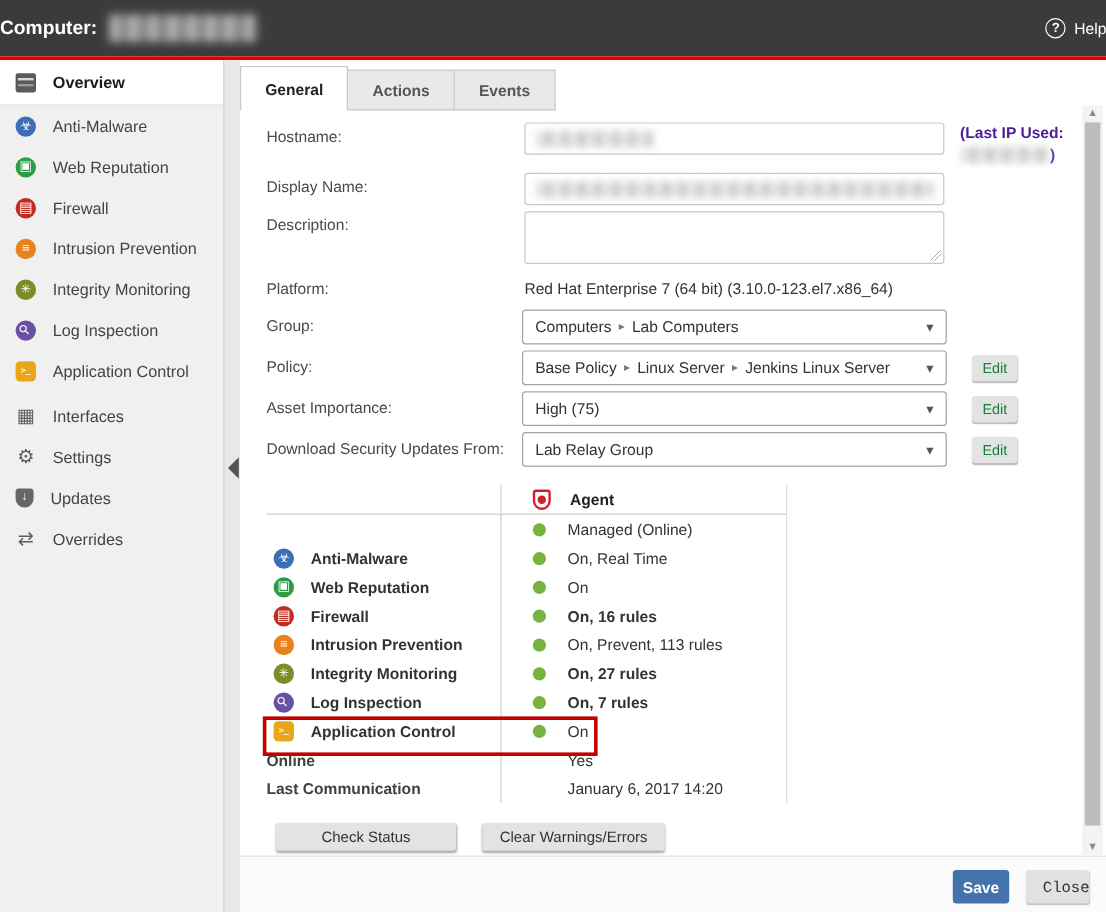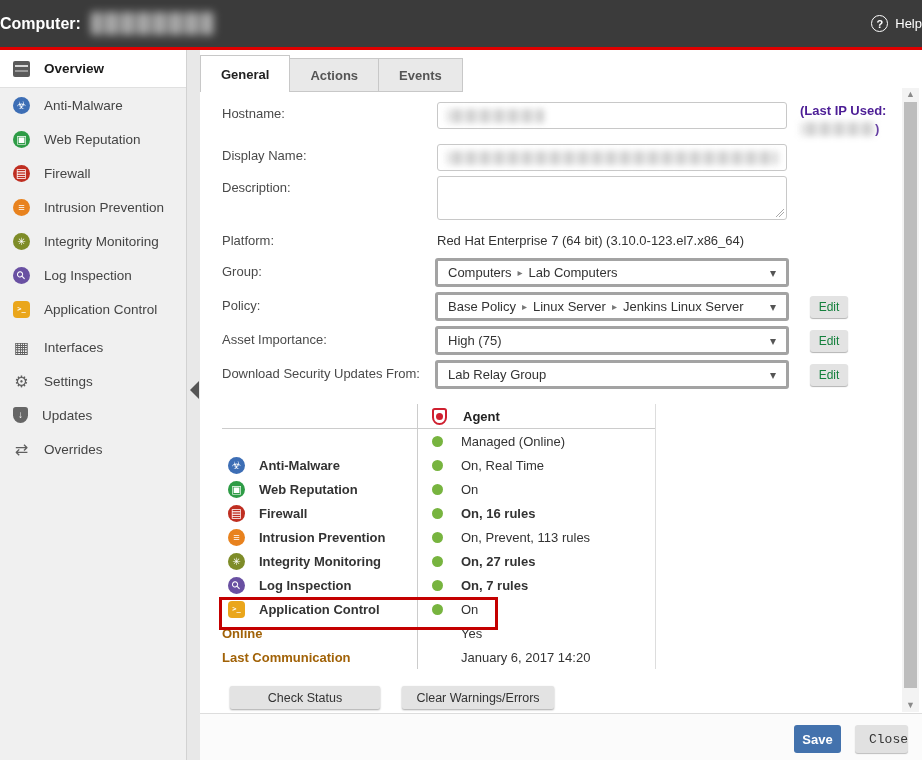--- a/index.html
+++ b/index.html
@@ -48,37 +48,37 @@
   .tab.active { background:#fff; height:37px; border-bottom:none; color:#222; }
 
   
   .flabel { position:absolute; color:#4a4a4a; font-size:13px; white-space:nowrap; }
   .fvalue { position:absolute; color:#333; font-size:13px; white-space:nowrap; }
   .inputbox { position:absolute; width:350px; height:27px; border:1px solid #c8c8c8; border-radius:3px; background:#fff; display:flex; align-items:center; padding:0 8px; }
   .blurbar { height:14px; border-radius:2px; background:repeating-linear-gradient(90deg,#e3e3e3 0 8px,#c6c6c6 8px 14px); filter:blur(3px); opacity:.9; }
   .textareabox { position:absolute; width:350px; height:44px; border:1px solid #c8c8c8; border-radius:3px; background:#fff; }
   .resize-grip { position:absolute; right:2px; bottom:2px; width:9px; height:9px;
     background:linear-gradient(135deg,transparent 0 50%,#aaa 50% 57%,transparent 57% 68%,#aaa 68% 75%,transparent 75%); }
-  .selectbox { position:absolute; width:354px; height:29px; border:3px solid #a3a3a3; border-radius:3px; background:#fff; display:flex; align-items:center; padding:0 10px; cursor:pointer; }
+  .selectbox { position:absolute; width:354px; height:29px; border:1px solid #a3a3a3; border-radius:3px; background:#fff; display:flex; align-items:center; padding:0 10px; cursor:pointer; }
   .sel-text { display:flex; align-items:center; gap:6px; color:#333; }
   .bsep { color:#777; font-size:10px; }
   .sel-arrow { margin-left:auto; color:#555; font-size:12px; }
   .editbtn { position:absolute; width:38px; height:22px; background:#e3e3e3; border-radius:3px; border:none; box-shadow:0 1px 1px rgba(0,0,0,.3); color:#15803d; font-size:12px; font-family:inherit; cursor:pointer; display:flex; align-items:center; justify-content:center; }
   .lastip { position:absolute; left:800px; top:103px; width:100px; color:#4c1d95; font-size:13px;font-weight:bold; }
   .lastip-line2 { display:flex; align-items:center; margin-top:3px; }
   .lastip-blur { width:75px; height:14px; display:inline-block; }
 
   
   .stable { position:absolute; left:222px; top:404px; width:434px; border-right:1px solid #ddd; }
-  .srow { display:flex; height:24px; align-items:center; }
+  .srow { display:flex; height:24px; align-items:center;gap:12px; }
   .srow-head { height:25px; border-bottom:1px solid #ccc; }
   .scell-l { width:196px; height:100%; border-right:1px solid #ccc; display:flex; align-items:center; padding-left:6px; }
   .scell-r { flex:1; height:100%; display:flex; align-items:center; padding-left:14px; }
   .mod-label { margin-left:14px; font-weight:bold; color:#333; }
-  .plain-label { font-weight:bold; color:#a16207; }
+  .plain-label { font-weight:bold; color:#404040; }
   .scell-l.noicon { padding-left:0; }
   .dot { width:11px; height:11px; border-radius:50%; background:#77b43f; flex:0 0 11px; }
   .dot.hide { visibility:hidden; }
   .sval { margin-left:18px; color:#333; }
   .sval.b { font-weight:bold; }
   .agent-shield { width:15px; height:17px; border:2px solid #cf2030; border-radius:3px 3px 8px 8px; display:flex; align-items:center; justify-content:center; flex:0 0 15px; background:#fff; }
   .agent-shield span { width:7px; height:7px; border-radius:50%; background:#cf2030; }
   .agent-head-label { margin-left:16px; font-weight:bold; color:#222; }
   .hl-box { position:absolute; left:-3px; top:193px; width:279px; height:33px; border:3px solid #c40000; pointer-events:none; }
 

